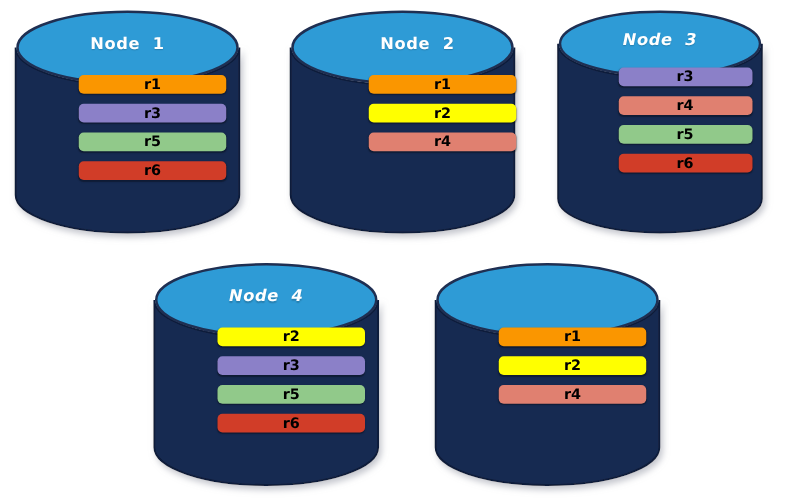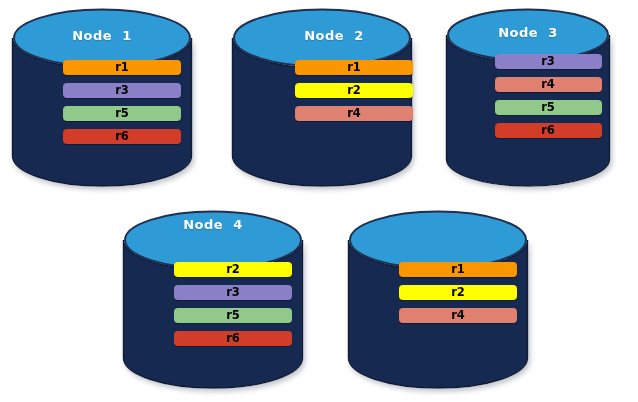--- a/index.html
+++ b/index.html
@@ -104,39 +104,39 @@
     <div class="node" style="left: 446px; top: 8px; width: 164px; height: 178px;">
       <svg class="node-svg" width="164" height="186" viewBox="0 0 164 186">
         <defs>
           <filter id="shadow-2" x="-20%" y="-20%" width="140%" height="140%">
             <feDropShadow dx="2" dy="3" stdDeviation="2.5" flood-color="#B9BCC4" flood-opacity="0.85"></feDropShadow>
           </filter>
         </defs>
         <path d="M 0.5,27 L 0.5,151 A 81.5,27 0 0 0 163.5,151 L 163.5,27 A 81.5,27 0 0 1 0.5,27 Z" fill="#182B51" stroke="#0F1D3A" stroke-width="1.5" filter="url(#shadow-2)"></path>
         <ellipse cx="82" cy="27" rx="80" ry="25.5" fill="#2E9BD6" stroke="#1F2F52" stroke-width="2"></ellipse>
       </svg>
-      <div class="node-title" style="top: 17px;">Node  3</div>
+      <div class="node-title" style="top: 17px; font-style: italic;">Node  3</div>
       <div class="replicas" style="top: 46px;">
         <div class="replica" style="width: 107px; background: rgb(139, 128, 200);">r3</div>
         <div class="replica" style="width: 107px; background: rgb(224, 128, 112);">r4</div>
         <div class="replica" style="width: 107px; background: rgb(145, 201, 138);">r5</div>
         <div class="replica" style="width: 107px; background: rgb(209, 61, 40);">r6</div>
       </div>
     </div>
     <div class="node" style="left: 123px; top: 210px; width: 180px; height: 178px;">
       <svg class="node-svg" width="180" height="186" viewBox="0 0 180 186">
         <defs>
           <filter id="shadow-3" x="-20%" y="-20%" width="140%" height="140%">
             <feDropShadow dx="2" dy="3" stdDeviation="2.5" flood-color="#B9BCC4" flood-opacity="0.85"></feDropShadow>
           </filter>
         </defs>
         <path d="M 0.5,30 L 0.5,148 A 89.5,30 0 0 0 179.5,148 L 179.5,30 A 89.5,30 0 0 1 0.5,30 Z" fill="#182B51" stroke="#0F1D3A" stroke-width="1.5" filter="url(#shadow-3)"></path>
         <ellipse cx="90" cy="30" rx="88" ry="28.5" fill="#2E9BD6" stroke="#1F2F52" stroke-width="2"></ellipse>
       </svg>
-      <div class="node-title" style="top: 7px;">Node  4</div>
+      <div class="node-title" style="top: 20px; font-style: italic;">Node  4</div>
       <div class="replicas" style="top: 52px;">
         <div class="replica" style="width: 118px; background: rgb(255, 255, 0);">r2</div>
         <div class="replica" style="width: 118px; background: rgb(139, 128, 200);">r3</div>
         <div class="replica" style="width: 118px; background: rgb(145, 201, 138);">r5</div>
         <div class="replica" style="width: 118px; background: rgb(209, 61, 40);">r6</div>
       </div>
     </div>
     <div class="node" style="left: 348px; top: 210px; width: 180px; height: 178px;">
       <svg class="node-svg" width="180" height="186" viewBox="0 0 180 186">
         <defs>

